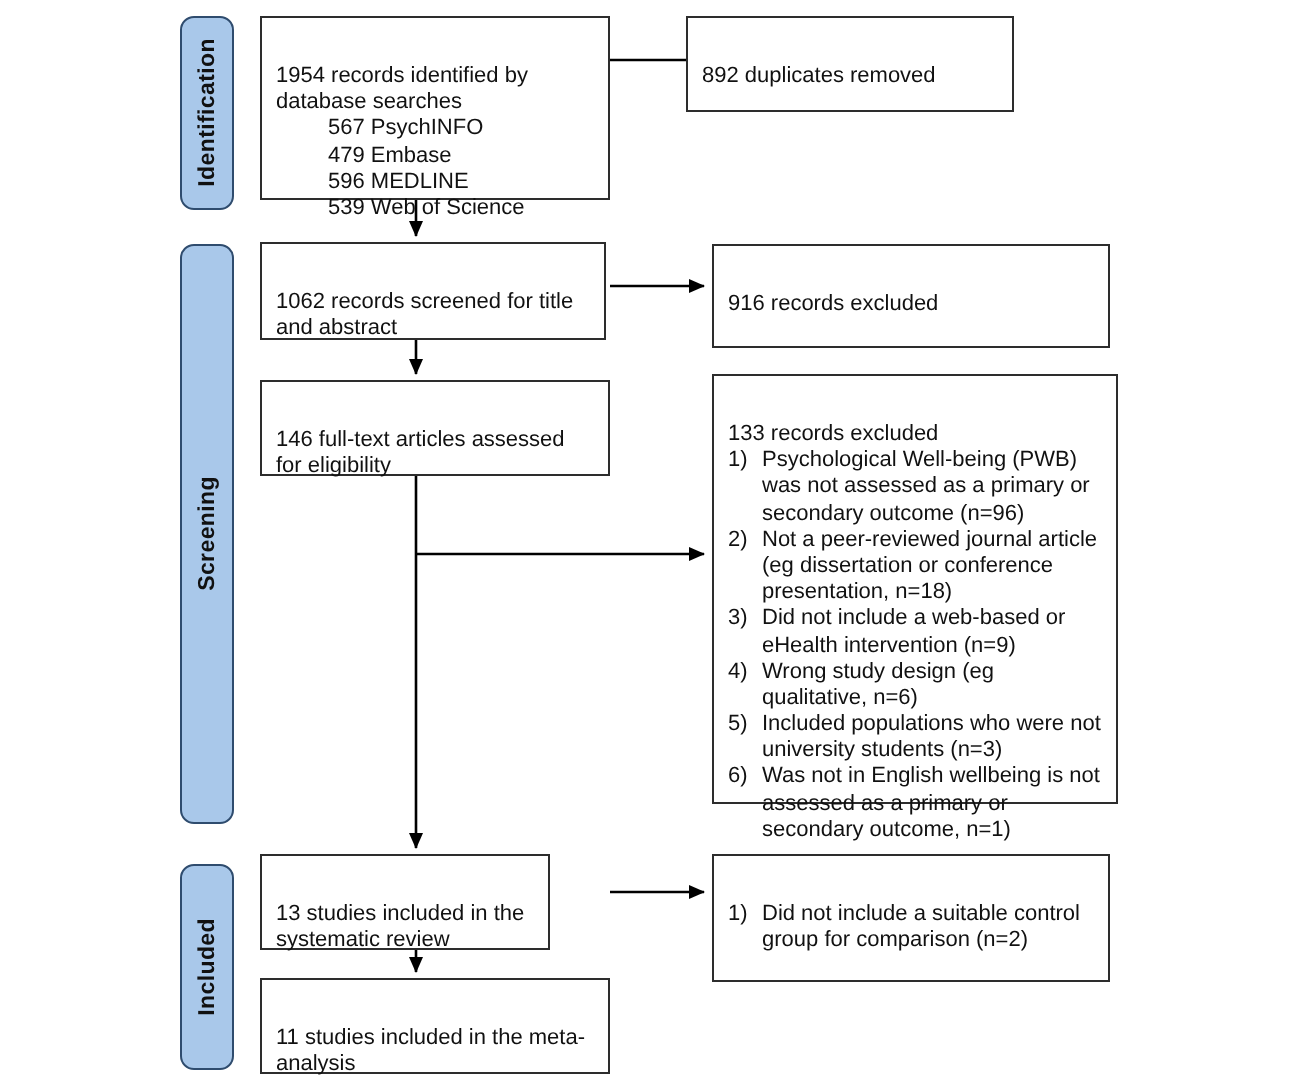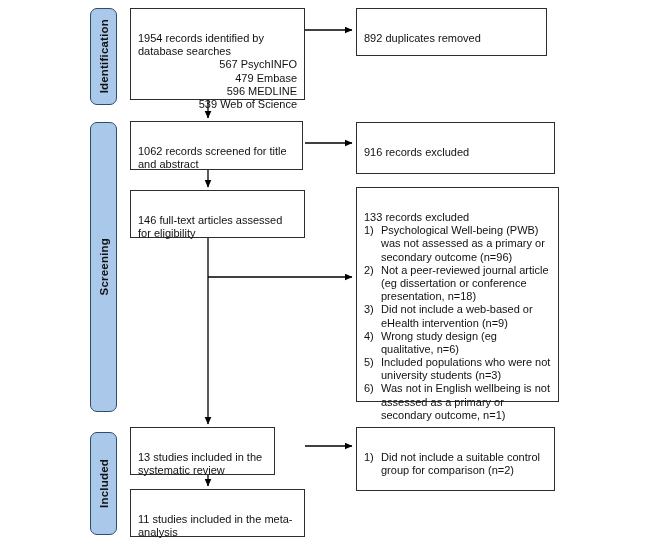--- a/index.html
+++ b/index.html
@@ -29,21 +29,21 @@
     display:flex;align-items:center;justify-content:center;
   }
   .stage .vtext{
     writing-mode:vertical-rl;
     transform:rotate(180deg);
     font-weight:bold;
     font-size:11.5px;
     letter-spacing:0.2px;
     white-space:nowrap;
   }
-  .sources{padding-left:26px;text-align:right;}
+  .sources{padding-left:26px;}
   .num-row{display:flex;}
   .num-row .num{flex:0 0 17px;}
   .num-row .txt{flex:1 1 auto;}
   #connectors{position:absolute;left:0;top:0;pointer-events:none;}
 </style>
 </head>
 <body>
 
 <div id="canvas">
 
@@ -75,21 +75,21 @@
 
   <div class="box" style="left:130px;top:8px;width:175px;height:92px;">
     <div>1954 records identified by database searches</div>
     <div class="sources">
       <div>567 PsychINFO</div>
       <div>479 Embase</div>
       <div>596 MEDLINE</div>
       <div>539 Web of Science</div>
     </div>
   </div>
-  <div class="box" style="left:356px;top:8px;width:191px;height:43px;">
+  <div class="box" style="left:343px;top:8px;width:164px;height:43px;">
     <div>892 duplicates removed</div>
   </div>
 
   <div class="box" style="left:130px;top:121px;width:173px;height:49px;">
     <div>1062 records screened for title and abstract</div>
   </div>
   <div class="box" style="left:356px;top:122px;width:199px;height:52px;">
     <div>916 records excluded</div>
   </div>
 

